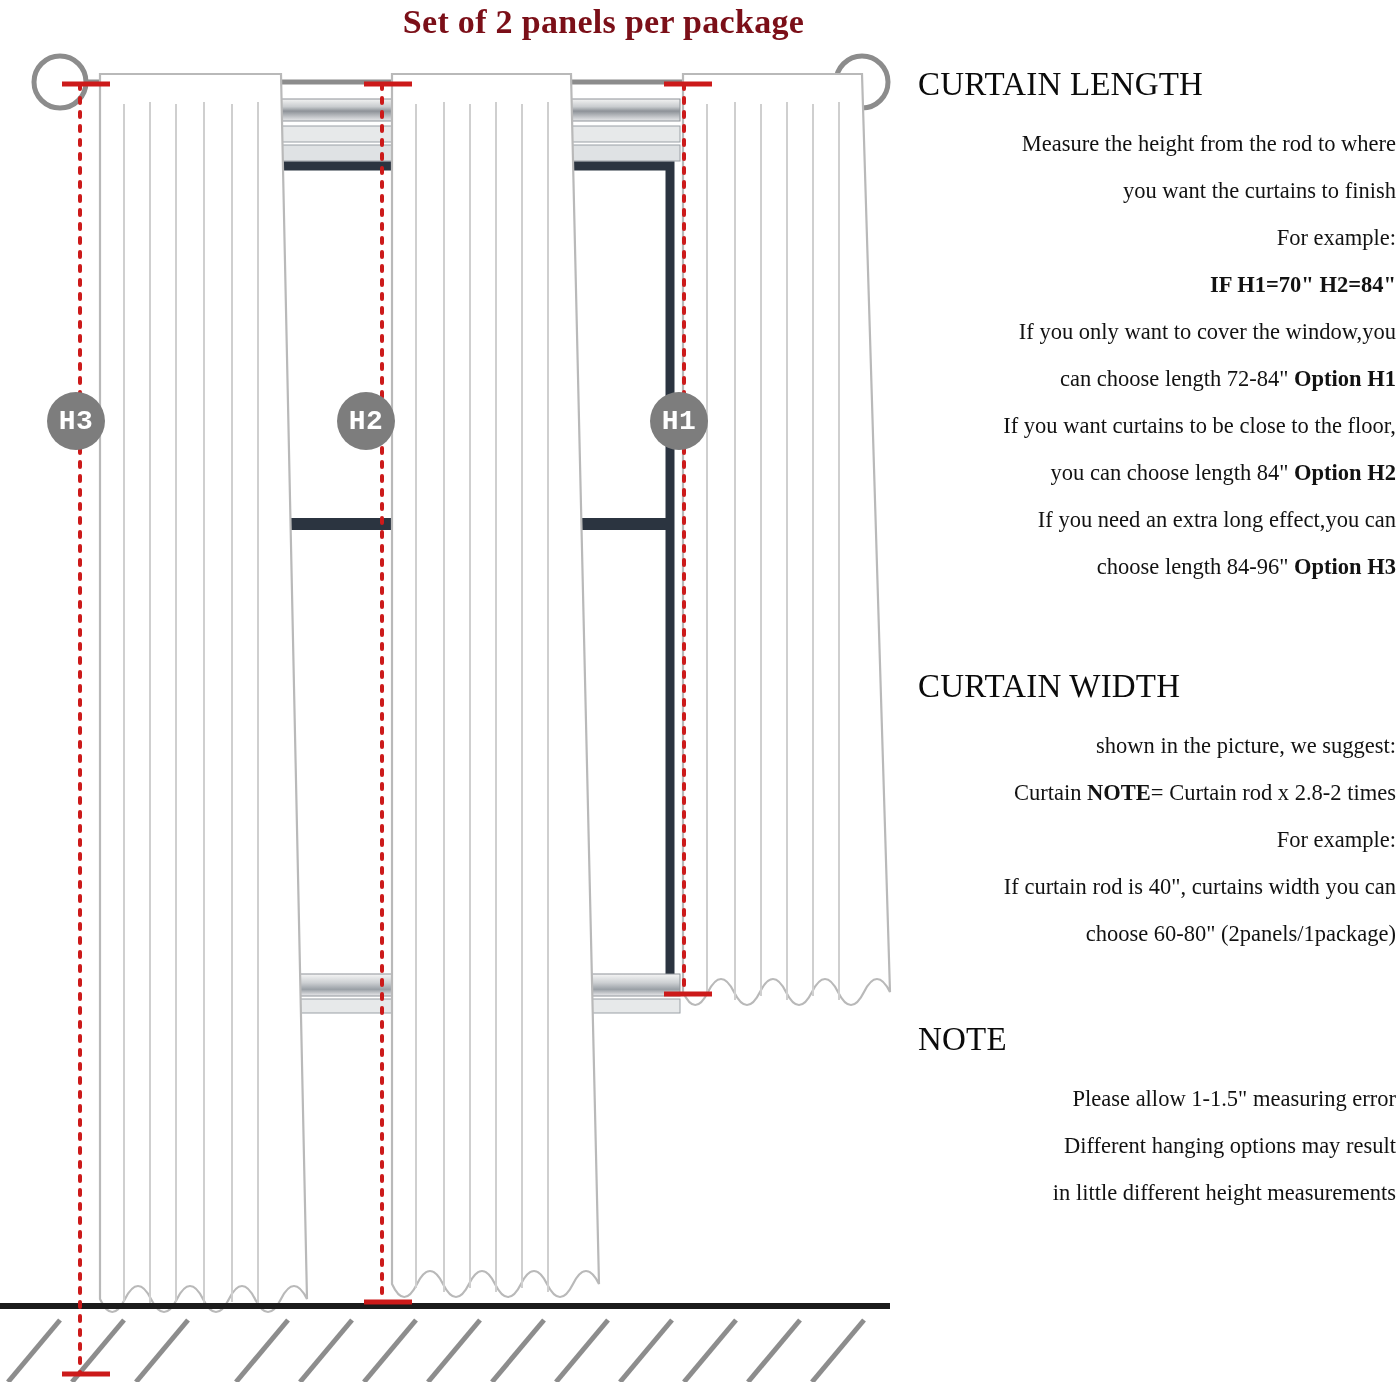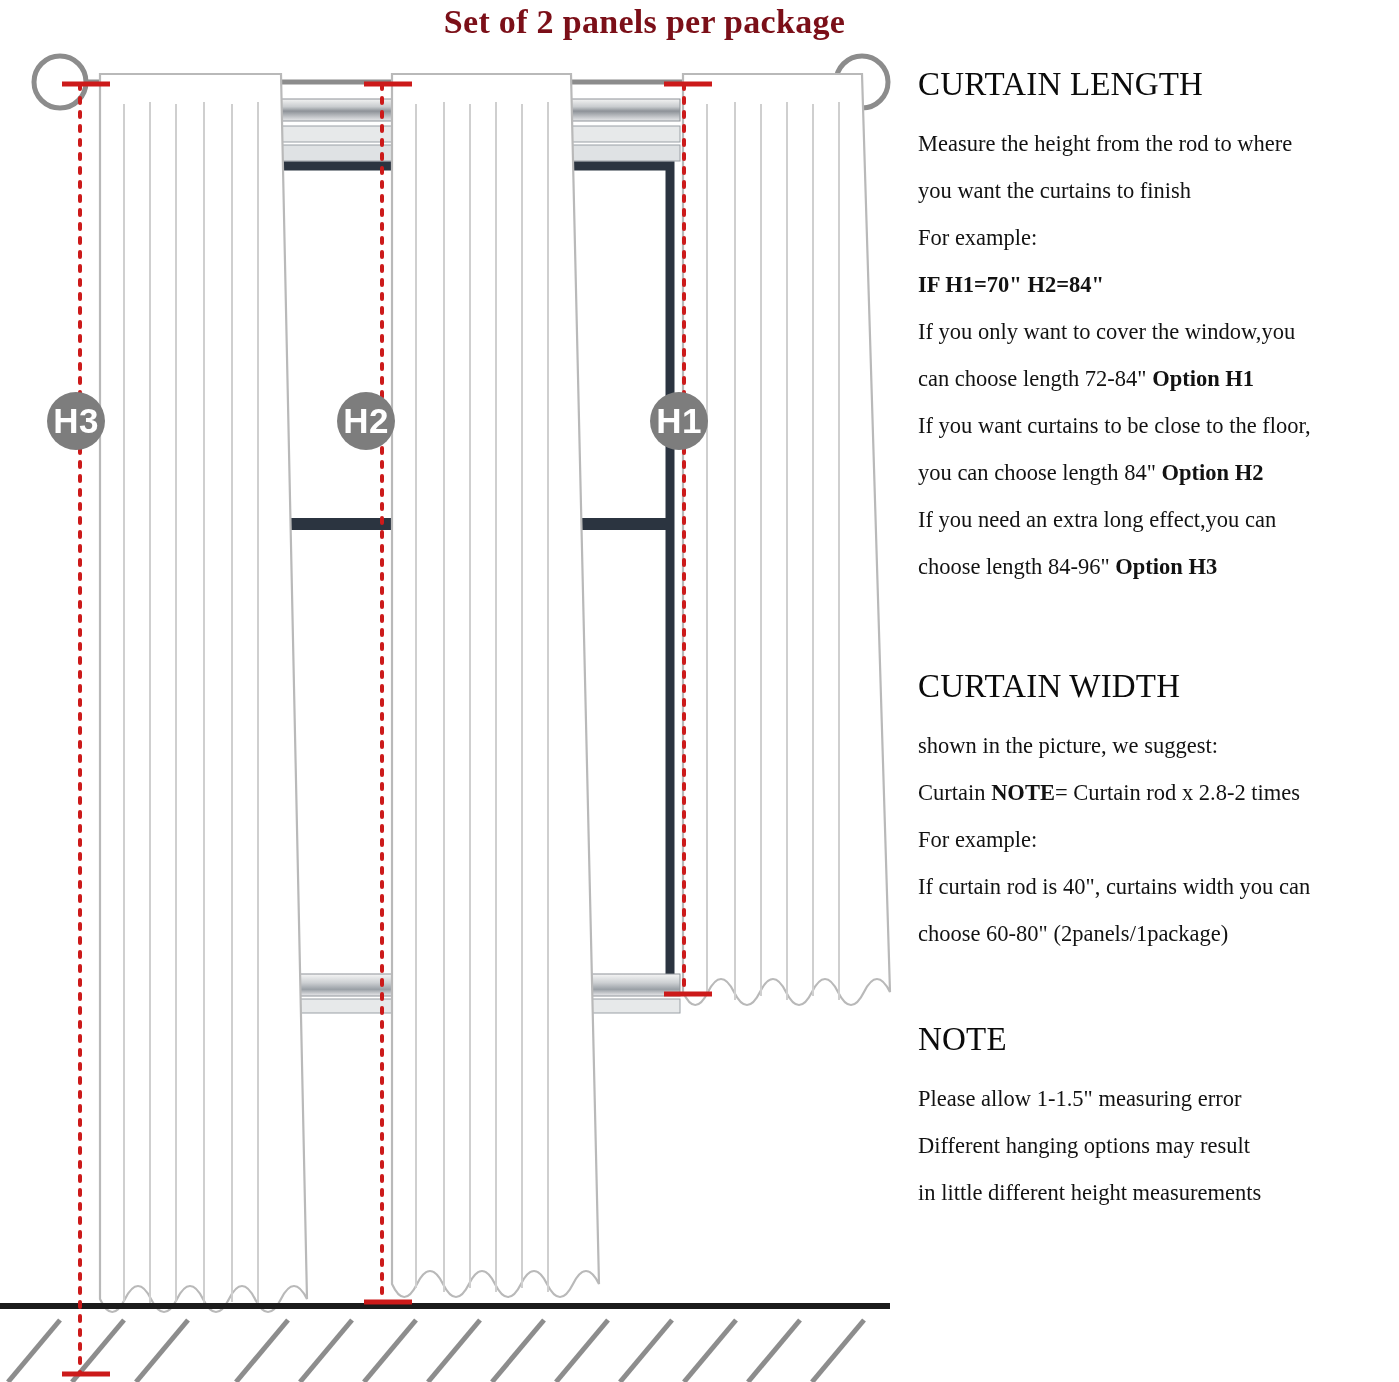--- a/index.html
+++ b/index.html
@@ -28,43 +28,42 @@
     position: absolute;
     left: 0;
     top: 0;
     width: 1207px;
     text-align: center;
     font-size: 34px;
     font-weight: bold;
     color: #7b0f18;
     letter-spacing: 0.3px;
     line-height: 44px;
-    padding-left: 41px;
   }
 
   
   .diagram {
     position: absolute;
     left: 0;
     top: 44px;
     width: 910px;
     height: 1338px;
   }
   .diagram svg { display: block; }
 
   
   .badge {
     position: absolute;
     width: 58px;
     height: 58px;
     border-radius: 50%;
     background: #7d7d7d;
     color: #ffffff;
-    font-family: Liberation Sans, sans-serif;
-    font-size: 35px;
+    font-family: Liberation Mono, monospace;
+    font-size: 28px;
     font-weight: bold;
     display: flex;
     align-items: center;
     justify-content: center;
     letter-spacing: 0.5px;
   }
   #badge-h3 { left: 47px;  top: 348px; }
   #badge-h2 { left: 337px; top: 348px; }
   #badge-h1 { left: 650px; top: 348px; }
 
@@ -82,20 +81,21 @@
     font-size: 33px;
     line-height: 44px;
     color: #0b0b0b;
     letter-spacing: 0.2px;
   }
   .sec-body {
     font-family: "Liberation Serif", serif;
     font-size: 22.5px;
     line-height: 47px;
     color: #121212;
+    text-align: right;
   }
   .sec-body .b { font-weight: bold; }
   .gap-lg { height: 74px; }
   .gap-md { height: 60px; }
   .head-gap { height: 14px; }
   .nowrap { white-space: nowrap; }
 </style>
 </head>
 <body>
 

